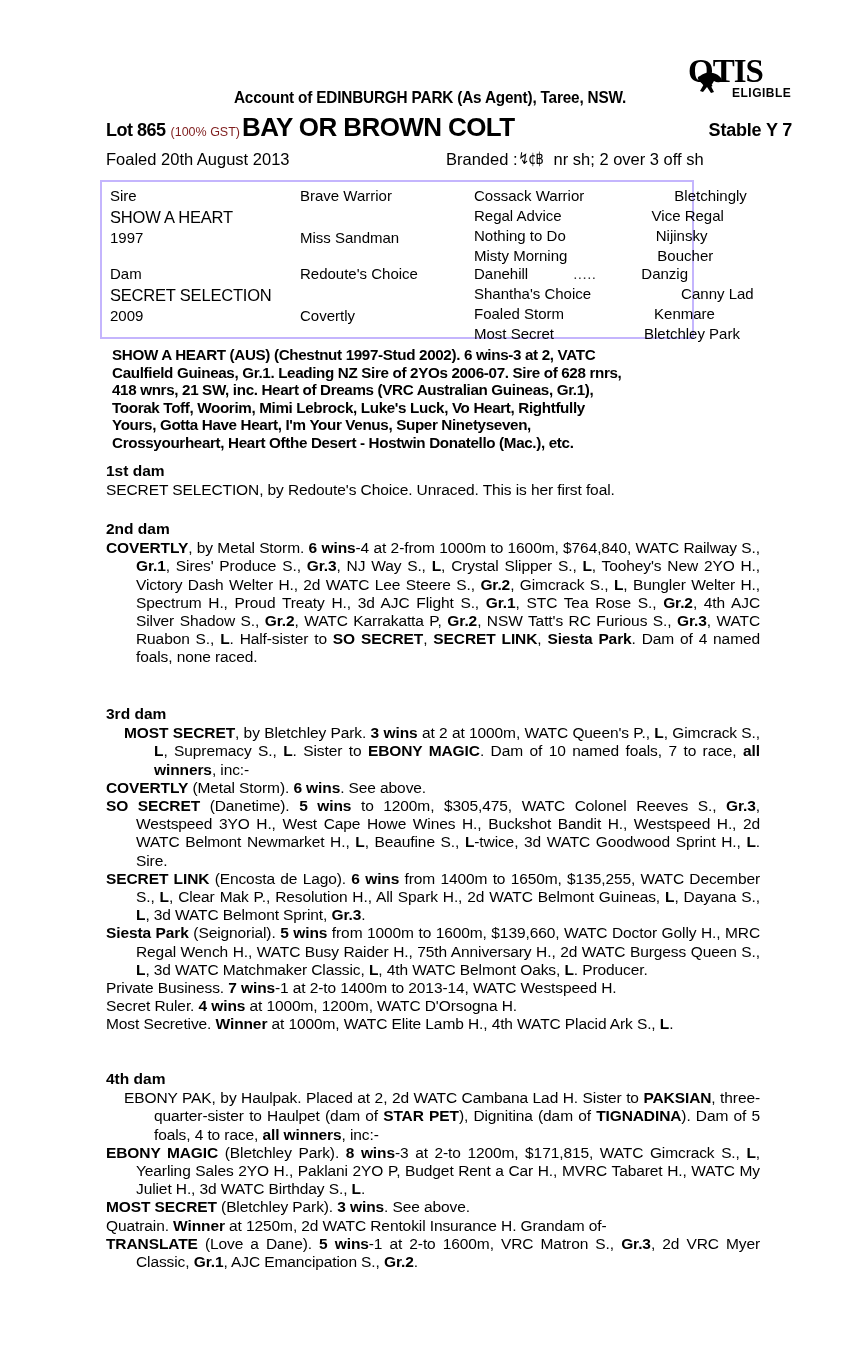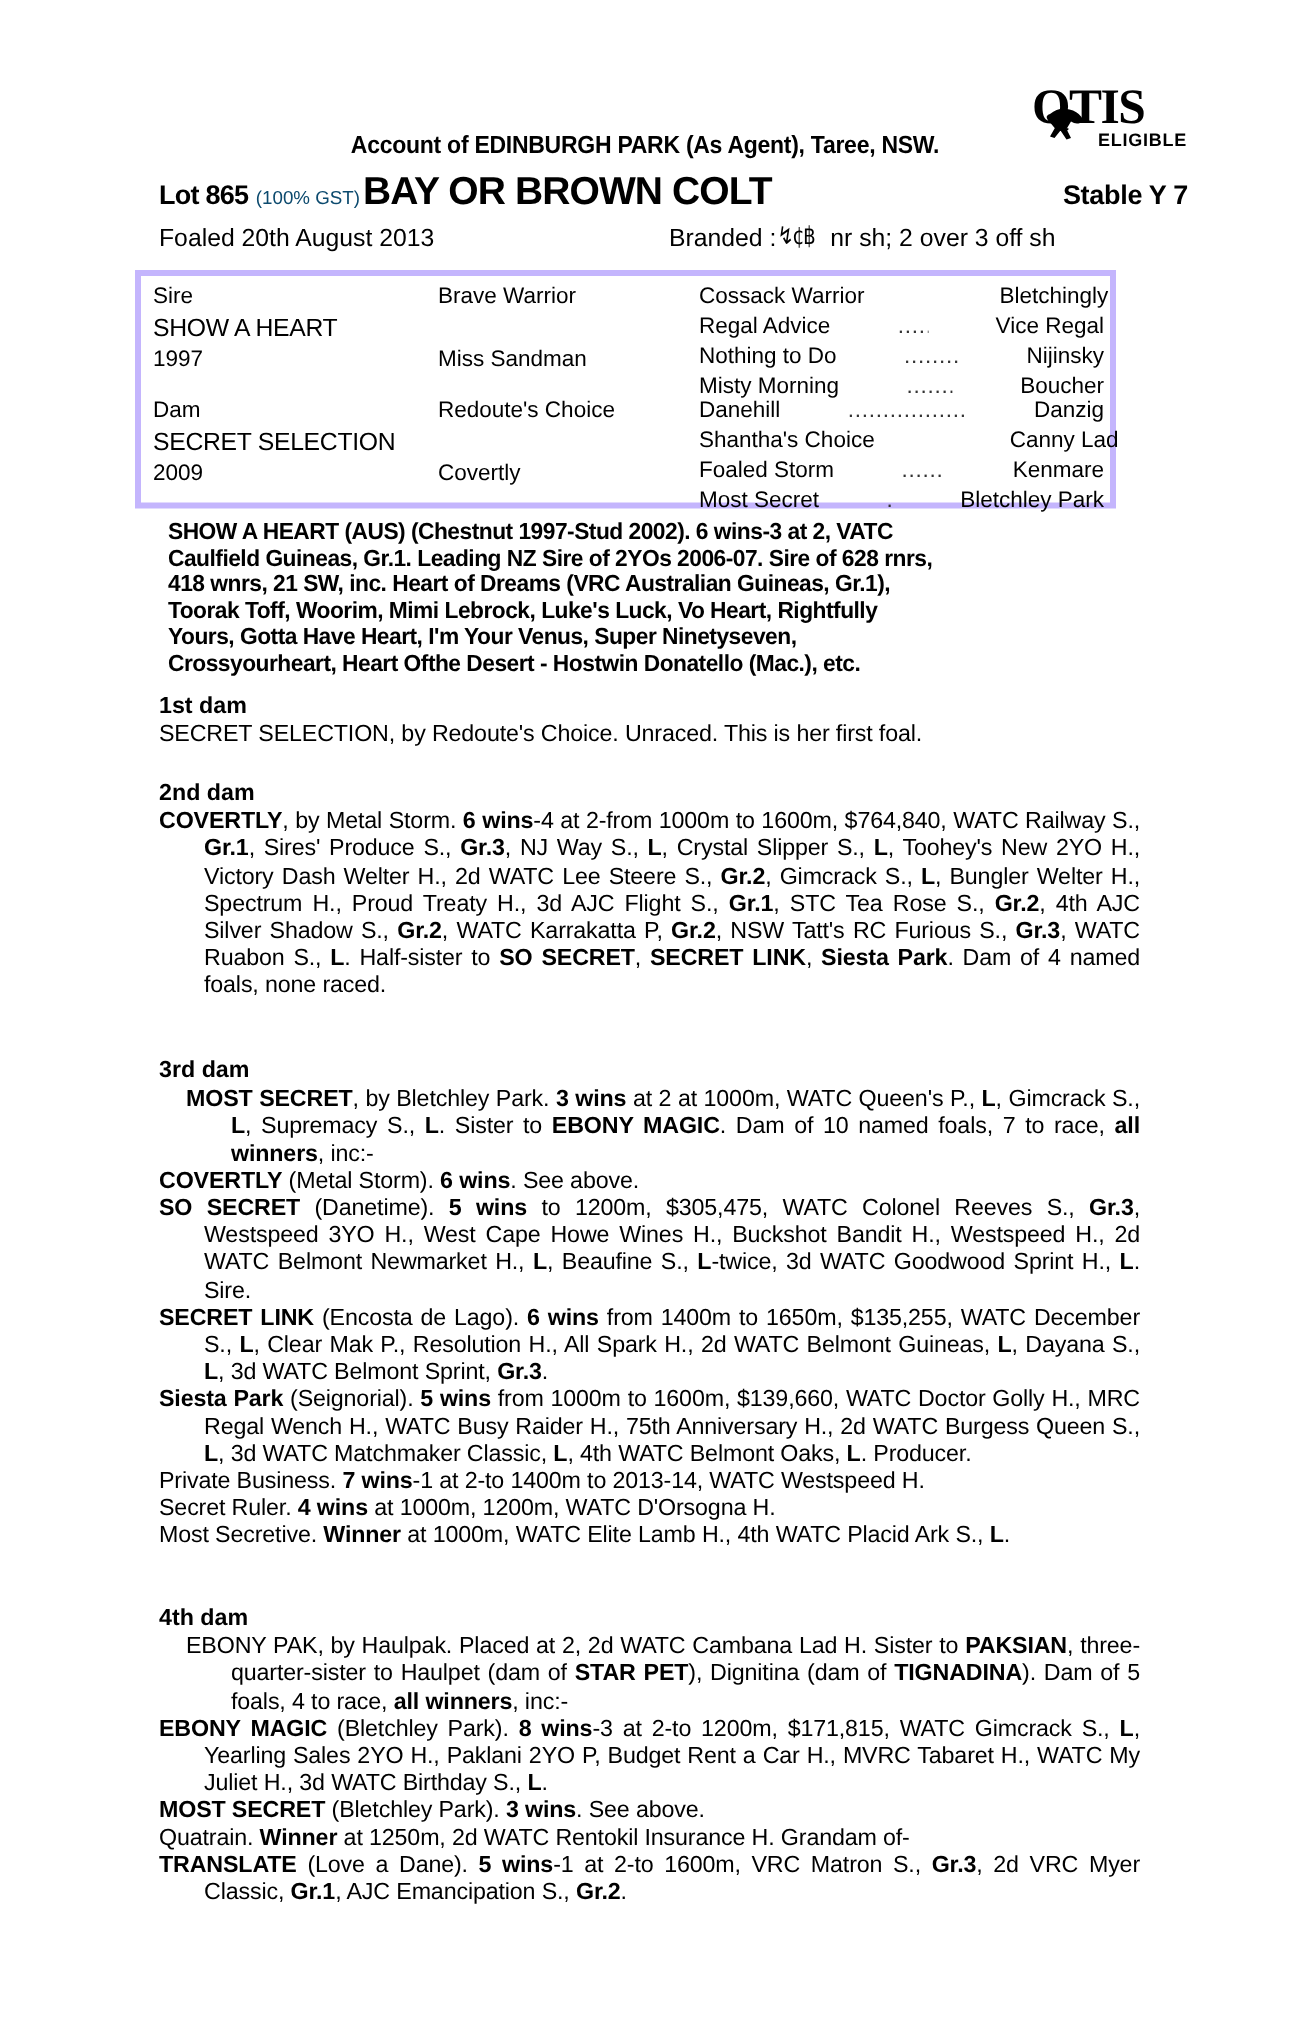--- a/index.html
+++ b/index.html
@@ -55,21 +55,21 @@
   }
   .lot-no {
     font-size: 18px;
     font-weight: bold;
     letter-spacing: -0.5px;
   }
   .gst {
     font-size: 12.5px;
     margin-left: 5px;
     margin-right: 2px;
-    color: #0c4a6e;
+    color: #7f1d1d;
   }
   .colt-title {
     font-size: 26px;
     font-weight: bold;
     letter-spacing: -0.6px;
   }
   .stable {
     margin-left: auto;
     font-size: 18px;
     font-weight: bold;
@@ -96,25 +96,25 @@
     font-size: 13px;
     letter-spacing: -1px;
     transform: translateY(-2px) scaleY(1.25);
     white-space: nowrap;
   }
   .branded-rest { margin-left: 10px; }
 
   
   .ped-table {
     position: absolute;
-    left: 90px;
+    left: 100px;
     top: 180px;
-    width: 654px;
+    width: 594px;
     height: 159px;
-    border: 4px solid #c4b5fd;
+    border: 2px solid #c4b5fd;
     box-sizing: border-box;
     font-size: 15px;
   }
   .ped-half {
     position: absolute;
     left: 0; right: 0;
     height: 50%;
   }
   .ped-half.top { top: 0; }
   .ped-half.bottom { top: 50%; }

